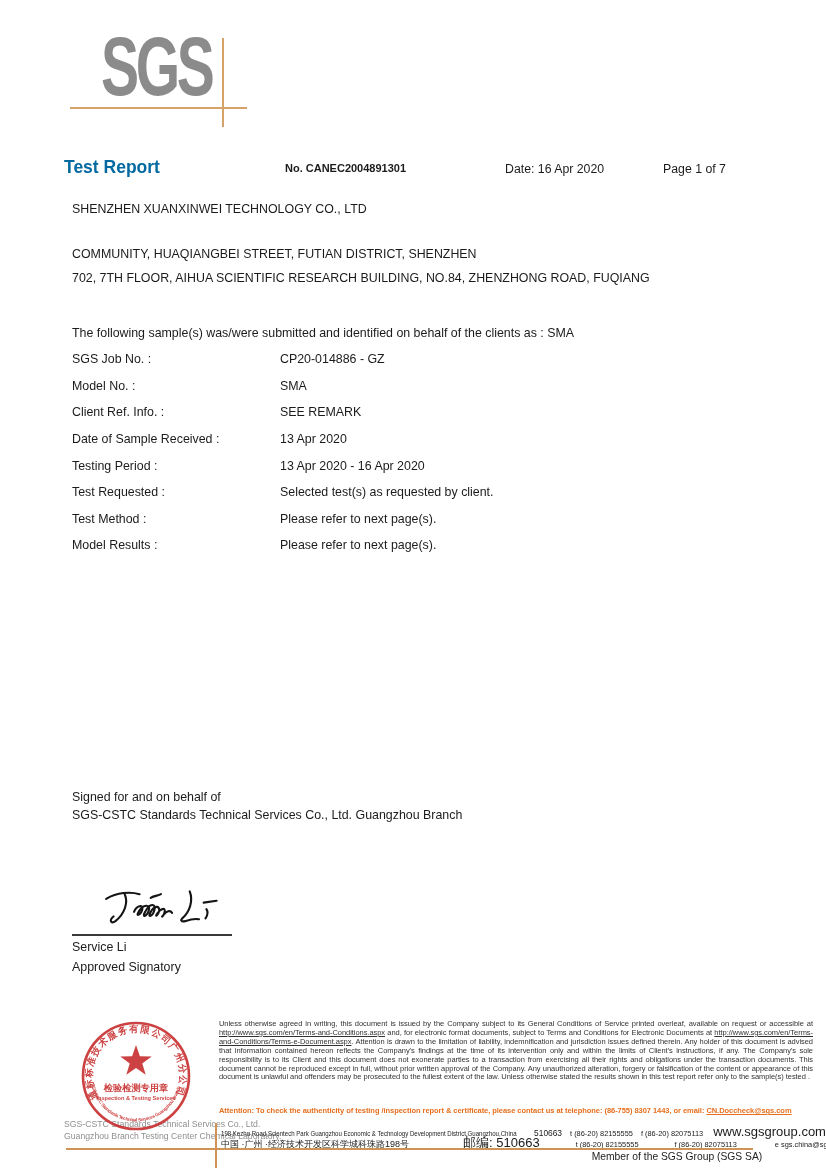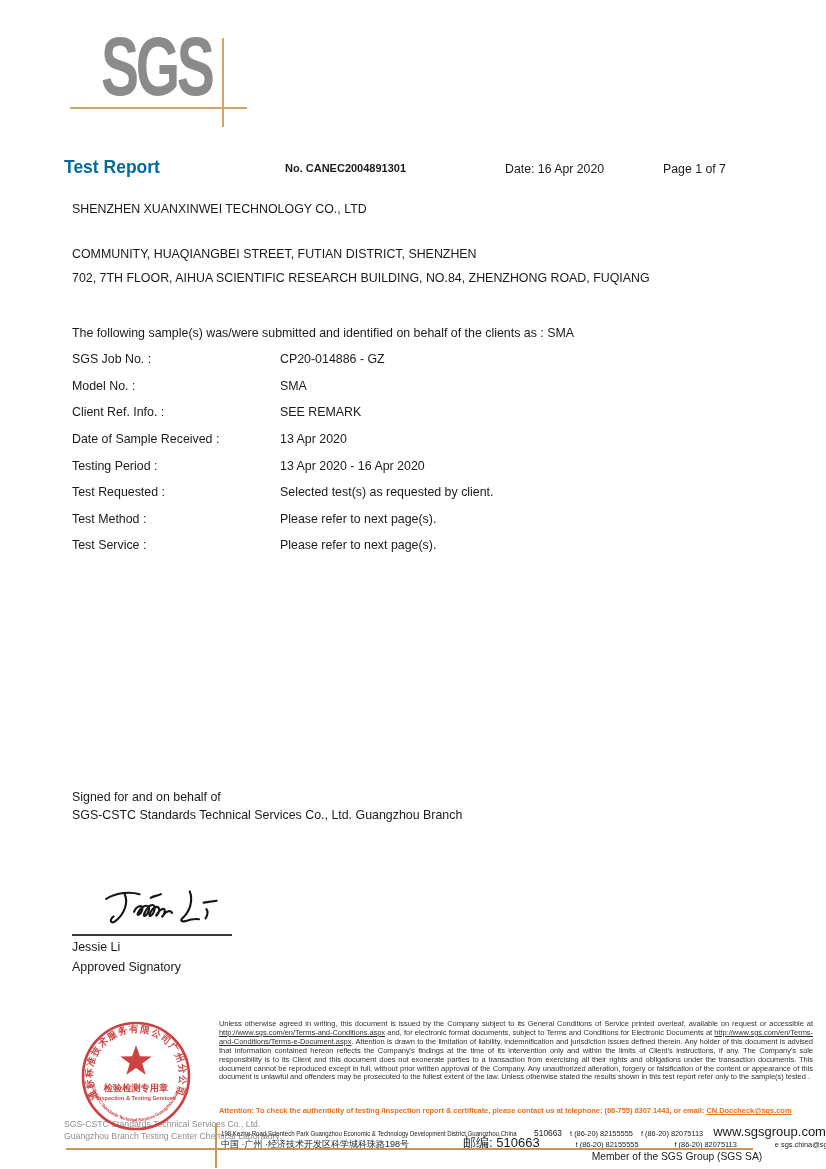--- a/index.html
+++ b/index.html
@@ -108,41 +108,41 @@
     </div>
     <div class="frow">
       <span class="lbl">Test Requested :</span>
       <span class="val">Selected test(s) as requested by client.</span>
     </div>
     <div class="frow">
       <span class="lbl">Test Method :</span>
       <span class="val">Please refer to next page(s).</span>
     </div>
     <div class="frow">
-      <span class="lbl">Test Service :</span>
+      <span class="lbl">Model Results :</span>
       <span class="val">Please refer to next page(s).</span>
     </div>
   </div>
 
   <div class="signed1">Signed for and on behalf of</div>
   <div class="signed2">SGS-CSTC Standards Technical Services Co., Ltd. Guangzhou Branch</div>
 
   <svg class="sig-svg" width="160" height="52" viewBox="0 0 160 56">
     <g fill="none" stroke="#151515" stroke-width="2.3" stroke-linecap="round">
       <path d="M22,16 C34,9 48,8 58,11"></path>
       <path d="M42,11 C46,20 42,32 32,40 C27,43.5 25,39 30,35"></path>
       <path d="M52,30 C55,23 62,22 61,27 C60,33 53,36 57,30 C62,21 70,22 68,28 C66,35 60,37 64,30 C69,20 76,21 74,28 C72,35 66,37 70,30 C74,23 80,23 79,29 C78,34 74,36 77,32 C81,26 86,25 85,30 C84,35 80,37 84,33 C87,29 91,28 93,31"></path>
       <path d="M70,15 C74,12 78,13 81,11"></path>
       <path d="M112,8 C116,18 112,30 104,37 C102,39 103,41 107,40 C113,38 118,37 122,38"></path>
       <path d="M130,27 C132,30 131,34 129,37"></path>
       <path d="M127,20 L141,18"></path>
     </g>
   </svg>
   <div class="sig-line"></div>
-  <div class="sig-name">Jessie Li</div>
+  <div class="sig-name">Service Li</div>
   <div class="sig-role">Approved Signatory</div>
 
   <div class="lab1">SGS-CSTC Standards Technical Services Co., Ltd.</div>
   <div class="lab2">Guangzhou Branch Testing Center Chemical Laboratory.</div>
 
   <svg class="stamp" width="114" height="114" viewBox="0 0 114 114">
     <defs>
       <path id="arcTop" d="M18.9,79 A44,44 0 1 1 95.1,79"></path>
       <path id="arcBottom" d="M12.2,64.9 A45.5,45.5 0 0 0 101.8,64.9"></path>
     </defs>

